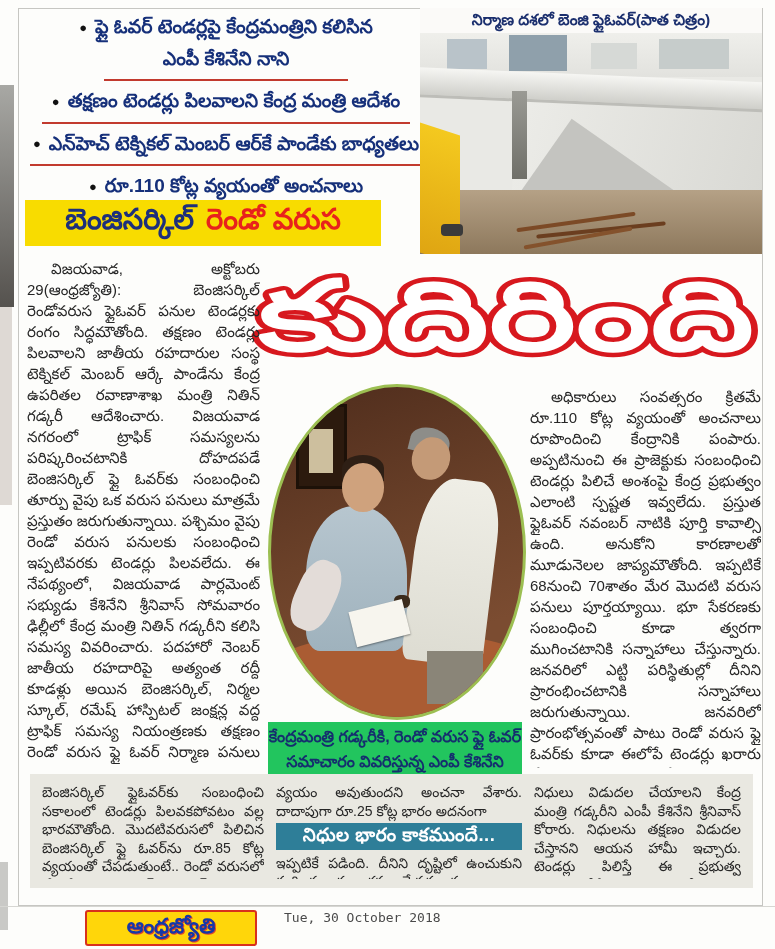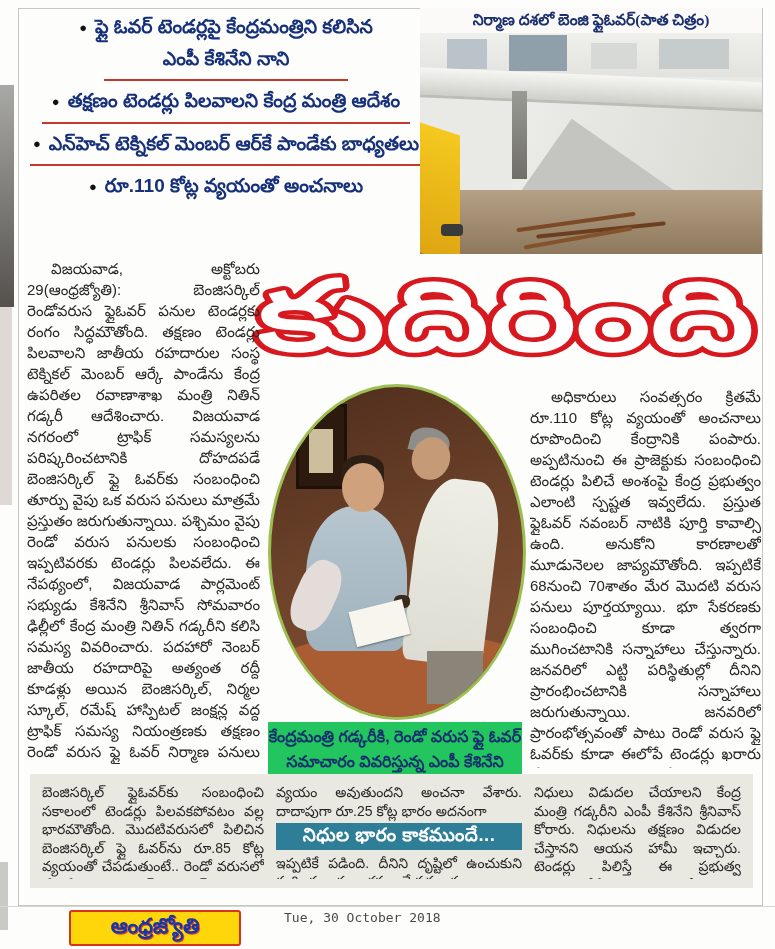--- a/index.html
+++ b/index.html
@@ -17,21 +17,21 @@
   
   .headlines { position:absolute; left:30px; top:16px; width:392px; height:182px;
                display:flex; flex-direction:column; justify-content:space-between;
                color:#16307a; font-weight:bold; font-size:19px; text-align:center; }
   .hl-row { display:flex; justify-content:center; align-items:center; gap:8px; line-height:1.2; }
   .dot { font-size:13px; color:#111; }
   .hl-sep { height:2px; background:#c23a2e; margin:0 auto; }
   .sep1 { width:62%; } .sep2 { width:94%; } .sep3 { width:100%; }
 
   
-  .top-photo { position:absolute; left:420px; top:8px; width:342px; height:246px; background:#fbfaf8; overflow:hidden;font-family:Liberation Serif, serif; }
+  .top-photo { position:absolute; left:420px; top:8px; width:342px; height:246px; background:#fbfaf8; overflow:hidden; }
   .top-photo-caption { position:relative; z-index:5; text-align:center; color:#1b2f6e; font-weight:bold; font-size:15.5px; padding-top:3px; background:#fbfaf8; }
   .photo-canvas { position:absolute; left:0; top:25px; width:342px; height:221px; overflow:hidden; background:#e9e9e5; }
   .sky   { position:absolute; left:0; top:0; width:100%; height:44px; background:linear-gradient(#efefeb,#e2e2de); }
   .bldg  { position:absolute; background:#cfd3d3; }
   .b1 { left:8%;  top:6px;  width:40px; height:30px; background:#b9c3c9; }
   .b2 { left:26%; top:2px;  width:58px; height:36px; background:#8fa0ab; }
   .b3 { left:50%; top:10px; width:46px; height:26px; background:#d6d9d6; }
   .b4 { left:70%; top:6px;  width:70px; height:30px; background:#c6cccb; }
   .deck  { position:absolute; left:-6%; top:42px; width:116%; height:30px; background:linear-gradient(#f6f6f3,#cfcfca); transform:rotate(2.5deg); border-bottom:3px solid #bdbdb8; }
   .wall  { position:absolute; left:28%; top:64px; width:80%; height:120px; background:linear-gradient(100deg,#ececе8,#d7d7d2); background:linear-gradient(100deg,#ececE8,#d7d7d2); transform:rotate(6deg); }
@@ -86,21 +86,21 @@
                 display:flex; gap:12px; padding:9px 12px; }
   .bb-col { font-size:14px; line-height:18.5px; text-align:justify; color:#262626; overflow:hidden; }
   .bb-col1 { flex:0 0 222px; }
   .bb-col2 { flex:0 0 246px; display:flex; flex-direction:column; }
   .bb-col3 { flex:1; }
   .bb-heading { background:#2e7e98; color:#ffffff; font-weight:bold; font-size:18.5px; text-align:center;
                 padding:3px 8px 5px; margin:3px 0 4px; letter-spacing:.5px; }
 
   
   .footer-line { position:absolute; left:0; top:906px; width:775px; height:1px; background:#d6d6d2; }
-  .footer-logo { position:absolute; left:69px; top:910px; width:172px; height:36px; background:#ffd60a;
+  .footer-logo { position:absolute; left:85px; top:910px; width:172px; height:36px; background:#ffd60a;
                  border:2px solid #d8311c; border-radius:3px; display:flex; align-items:center; justify-content:center;
                  color:#1538a8; font-weight:bold; font-size:21px; text-shadow:1px 1px 0 #e0452a; }
   .footer-meta { position:absolute; left:284px; top:909px; font-family:"DejaVu Sans Mono",monospace; font-size:13px; color:#4a4a4a; line-height:1.45; }
   .footer-meta .url { color:#3a3a3a; text-decoration:none; }
 </style>
 </head>
 <body>
 
 <div class="page">
 
@@ -147,20 +147,24 @@
       <div class="pillar"></div>
       <div class="dirt"></div>
       <div class="rebar r1"></div>
       <div class="rebar r2"></div>
       <div class="rebar r3"></div>
       <div class="barricade"></div>
       <div class="car"></div>
     </div>
   </div>
 
+  <div class="strap">
+    <span class="p1">బెంజిసర్కిల్</span>
+    <span class="p2">రెండో వరుస</span>
+  </div>
 
   <svg class="main-headline" viewBox="0 0 516 128">
     <text x="258" y="98" text-anchor="middle" font-size="98" font-weight="bold" fill="#ffffff" stroke="#d7181e" stroke-width="9" stroke-linejoin="round" paint-order="stroke" textLength="496" lengthAdjust="spacingAndGlyphs">కుదిరింది</text>
   </svg>
 
   <div class="bodycol col-left">విజయవాడ, అక్టోబరు 29(ఆంధ్రజ్యోతి): బెంజిసర్కిల్ రెండోవరుస ఫ్లైఓవర్ పనుల టెండర్లకు రంగం సిద్ధమౌతోంది. తక్షణం టెండర్లు పిలవాలని జాతీయ రహదారుల సంస్థ టెక్నికల్ మెంబర్ ఆర్కే పాండేను కేంద్ర ఉపరితల రవాణాశాఖ మంత్రి నితిన్ గడ్కరీ ఆదేశించారు. విజయవాడ నగరంలో ట్రాఫిక్ సమస్యలను పరిష్కరించటానికి దోహదపడే బెంజిసర్కిల్ ఫ్లై ఓవర్‌కు సంబంధించి తూర్పు వైపు ఒక వరుస పనులు మాత్రమే ప్రస్తుతం జరుగుతున్నాయి. పశ్చిమం వైపు రెండో వరుస పనులకు సంబంధించి ఇప్పటివరకు టెండర్లు పిలవలేదు. ఈ నేపథ్యంలో, విజయవాడ పార్లమెంట్ సభ్యుడు కేశినేని శ్రీనివాస్ సోమవారం ఢిల్లీలో కేంద్ర మంత్రి నితిన్ గడ్కరీని కలిసి సమస్య వివరించారు. పదహారో నెంబర్ జాతీయ రహదారిపై అత్యంత రద్దీ కూడళ్లు అయిన బెంజిసర్కిల్, నిర్మల స్కూల్, రమేష్ హాస్పిటల్ జంక్షన్ల వద్ద ట్రాఫిక్ సమస్య నియంత్రణకు తక్షణం రెండో వరుస ఫ్లై ఓవర్ నిర్మాణ పనులు కూడా పూర్తిచేయాల్సి ఉందని విన్నవించారు. ప్రాజెక్టుకు సంబంధించి జాతీయ రహదారుల సంస్థ(ఎన్‌హెచ్) విజయవాడ</div>
   <div class="bodycol col-right">అధికారులు సంవత్సరం క్రితమే రూ.110 కోట్ల వ్యయంతో అంచనాలు రూపొందించి కేంద్రానికి పంపారు. అప్పటినుంచి ఈ ప్రాజెక్టుకు సంబంధించి టెండర్లు పిలిచే అంశంపై కేంద్ర ప్రభుత్వం ఎలాంటి స్పష్టత ఇవ్వలేదు. ప్రస్తుత ఫ్లైఓవర్ నవంబర్ నాటికి పూర్తి కావాల్సి ఉంది. అనుకోని కారణాలతో మూడునెలల జాప్యమౌతోంది. ఇప్పటికే 68నుంచి 70శాతం మేర మొదటి వరుస పనులు పూర్తయ్యాయి. భూ సేకరణకు సంబంధించి కూడా త్వరగా ముగించటానికి సన్నాహాలు చేస్తున్నారు. జనవరిలో ఎట్టి పరిస్థితుల్లో దీనిని ప్రారంభించటానికి సన్నాహాలు జరుగుతున్నాయి. జనవరిలో ప్రారంభోత్సవంతో పాటు రెండో వరుస ఫ్లై ఓవర్‌కు కూడా ఈలోపే టెండర్లు ఖరారు చేసి పనులు ప్రారంభించేందుకు చర్యలు తీసుకోవాల్సిందిగా ప్రభుత్వం భావిస్తోంది.</div>
 
   <div class="oval-wrap">
     <div class="oval">

